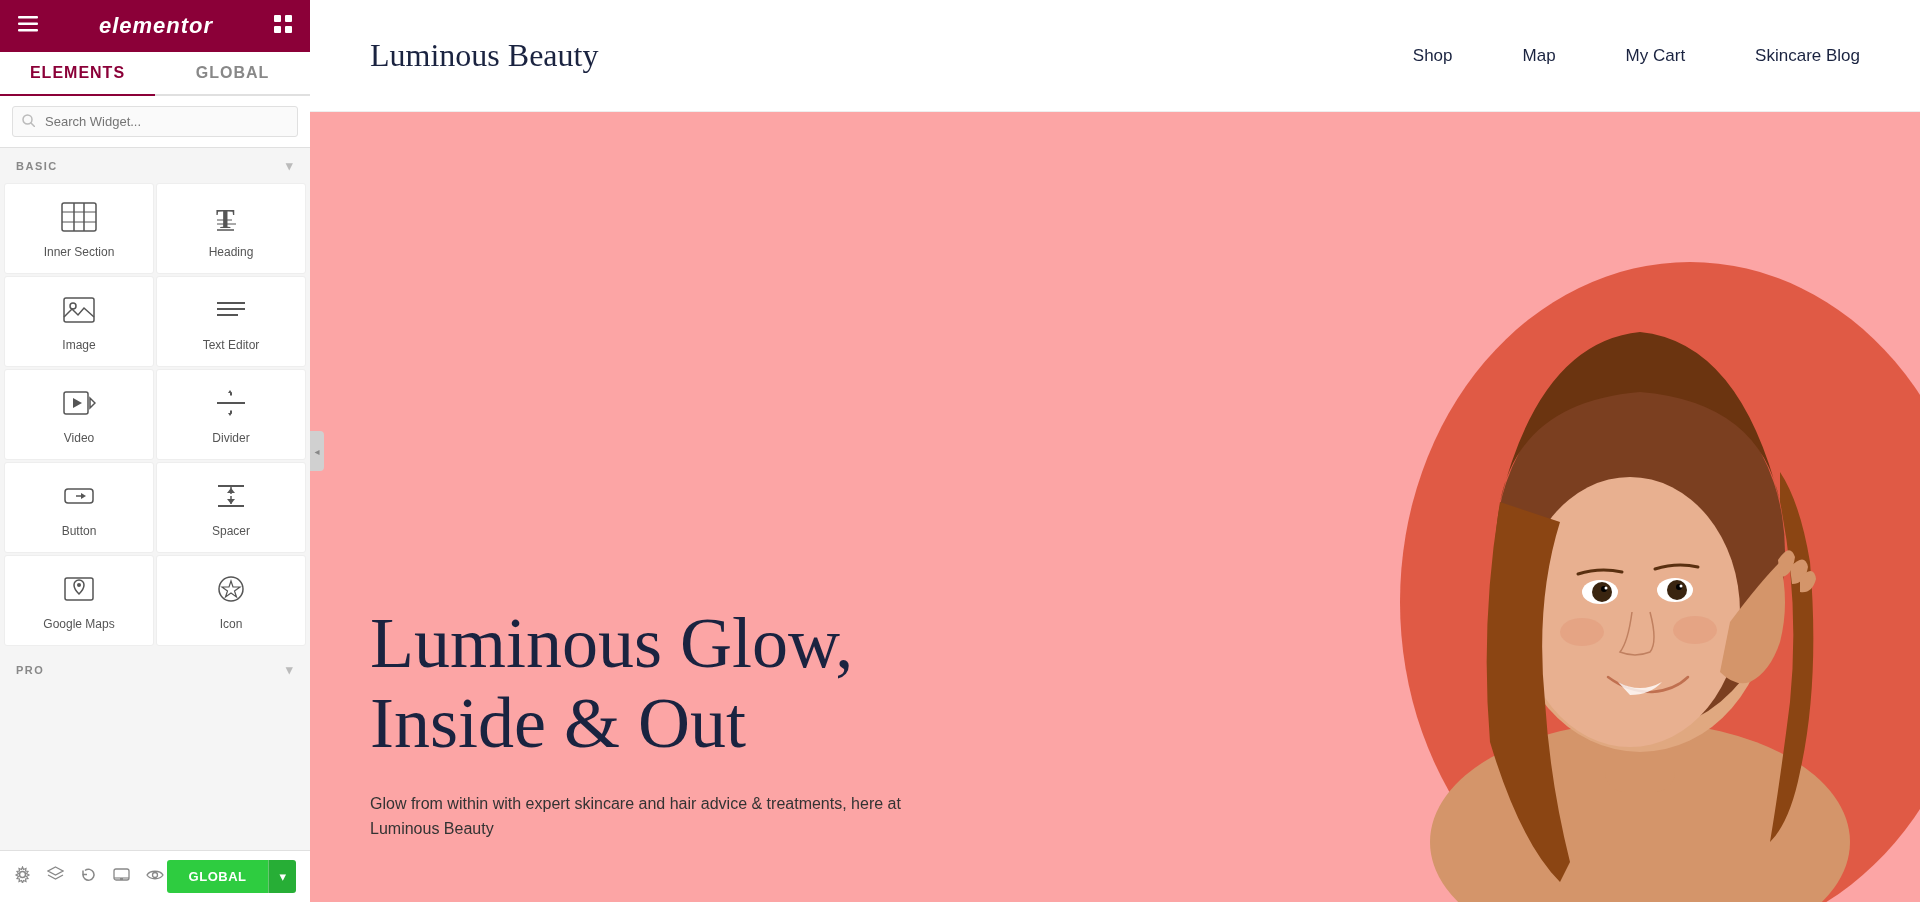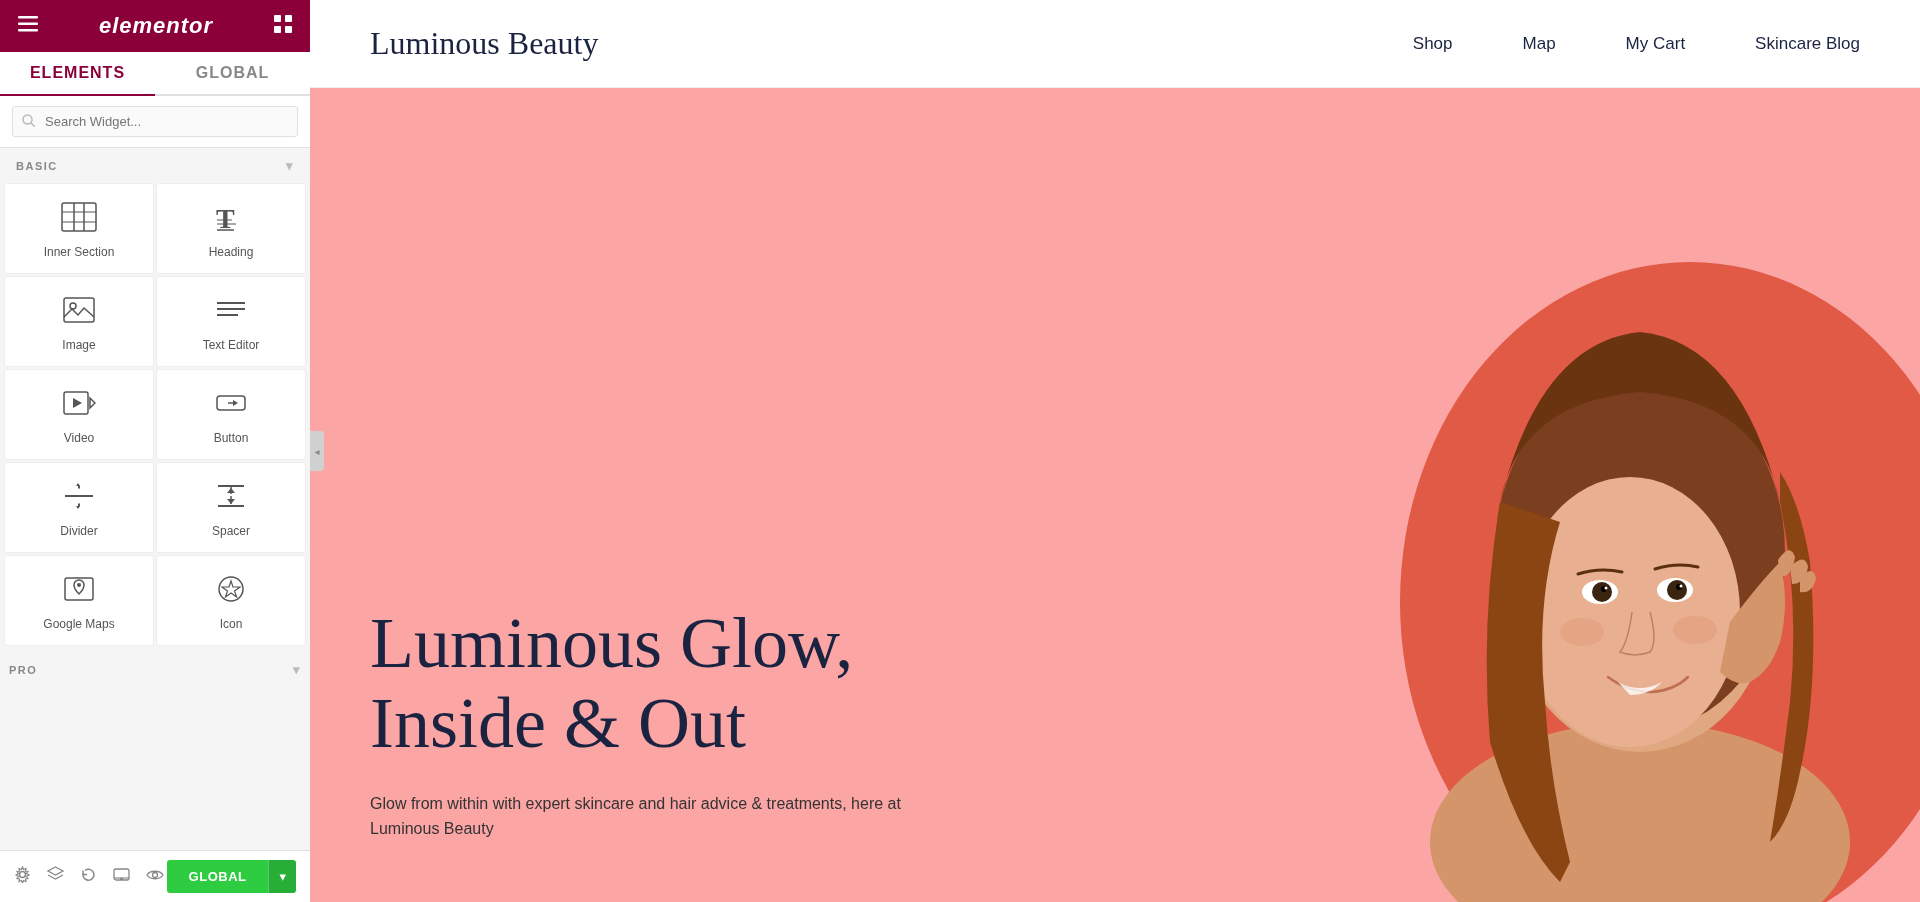--- a/index.html
+++ b/index.html
@@ -145,21 +145,21 @@
       font-size: 12px;
       color: #555;
       text-align: center;
     }
 
     
     .pro-section {
       display: flex;
       align-items: center;
       justify-content: space-between;
-      padding: 10px 9px;
+      padding: 10px 16px;
       font-size: 11px;
       font-weight: 700;
       letter-spacing: 1.5px;
       color: #888;
       text-transform: uppercase;
       background: #f5f5f5;
       cursor: pointer;
       margin-top: 4px;
       gap: 7px;
     }
@@ -240,21 +240,21 @@
       height: 902px;
       background: #fdf5f0;
       display: flex;
       flex-direction: column;
       overflow: hidden;
     }
 
     
     .site-nav {
       background: white;
-      height: 88px;
+      height: 112px;
       display: flex;
       align-items: center;
       justify-content: space-between;
       padding: 0 60px;
       border-bottom: 1px solid #eee;
       flex-shrink: 0;
     }
     .site-logo {
       font-size: 32px;
       color: #1a2340;
@@ -439,39 +439,39 @@
           <polygon points="28,10 28,20 33,15" stroke="#555" stroke-width="1.5" fill="none"></polygon>
           <polygon points="11,10 11,20 20,15" fill="#555"></polygon>
         </svg>
       </div>
       <span class="widget-label">Video</span>
     </div>
 
     <div class="widget-item">
       <div class="widget-icon">
         <svg width="34" height="30" viewBox="0 0 34 30" fill="none">
-          <rect x="3" y="8" width="28" height="14" rx="3" stroke="#555" stroke-width="1.5" fill="none"></rect>
-          <line x1="14" y1="15" x2="20" y2="15" stroke="#555" stroke-width="1.5"></line>
-          <polygon points="19,12 19,18 24,15" fill="#555" stroke="none"></polygon>
-        </svg>
-      </div>
-      <span class="widget-label">Button</span>
-    </div>
-
-    <div class="widget-item">
-      <div class="widget-icon">
-        <svg width="34" height="30" viewBox="0 0 34 30" fill="none">
           <line x1="3" y1="15" x2="31" y2="15" stroke="#555" stroke-width="2"></line>
           <line x1="16" y1="6" x2="18" y2="6" stroke="#555" stroke-width="3"></line>
           <polygon points="14,5 18,5 16,2" fill="#555"></polygon>
           <polygon points="14,25 18,25 16,28" fill="#555"></polygon>
           <line x1="16" y1="24" x2="18" y2="24" stroke="#555" stroke-width="3"></line>
         </svg>
       </div>
       <span class="widget-label">Divider</span>
+    </div>
+
+    <div class="widget-item">
+      <div class="widget-icon">
+        <svg width="34" height="30" viewBox="0 0 34 30" fill="none">
+          <rect x="3" y="8" width="28" height="14" rx="3" stroke="#555" stroke-width="1.5" fill="none"></rect>
+          <line x1="14" y1="15" x2="20" y2="15" stroke="#555" stroke-width="1.5"></line>
+          <polygon points="19,12 19,18 24,15" fill="#555" stroke="none"></polygon>
+        </svg>
+      </div>
+      <span class="widget-label">Button</span>
     </div>
 
     <div class="widget-item">
       <div class="widget-icon">
         <svg width="34" height="30" viewBox="0 0 34 30" fill="none">
           <line x1="17" y1="5" x2="17" y2="25" stroke="#555" stroke-width="1.5" stroke-dasharray="3,2"></line>
           <line x1="4" y1="5" x2="30" y2="5" stroke="#555" stroke-width="2"></line>
           <line x1="4" y1="25" x2="30" y2="25" stroke="#555" stroke-width="2"></line>
           <polygon points="13,12 17,7 21,12" fill="#555"></polygon>
           <polygon points="13,18 17,23 21,18" fill="#555"></polygon>

